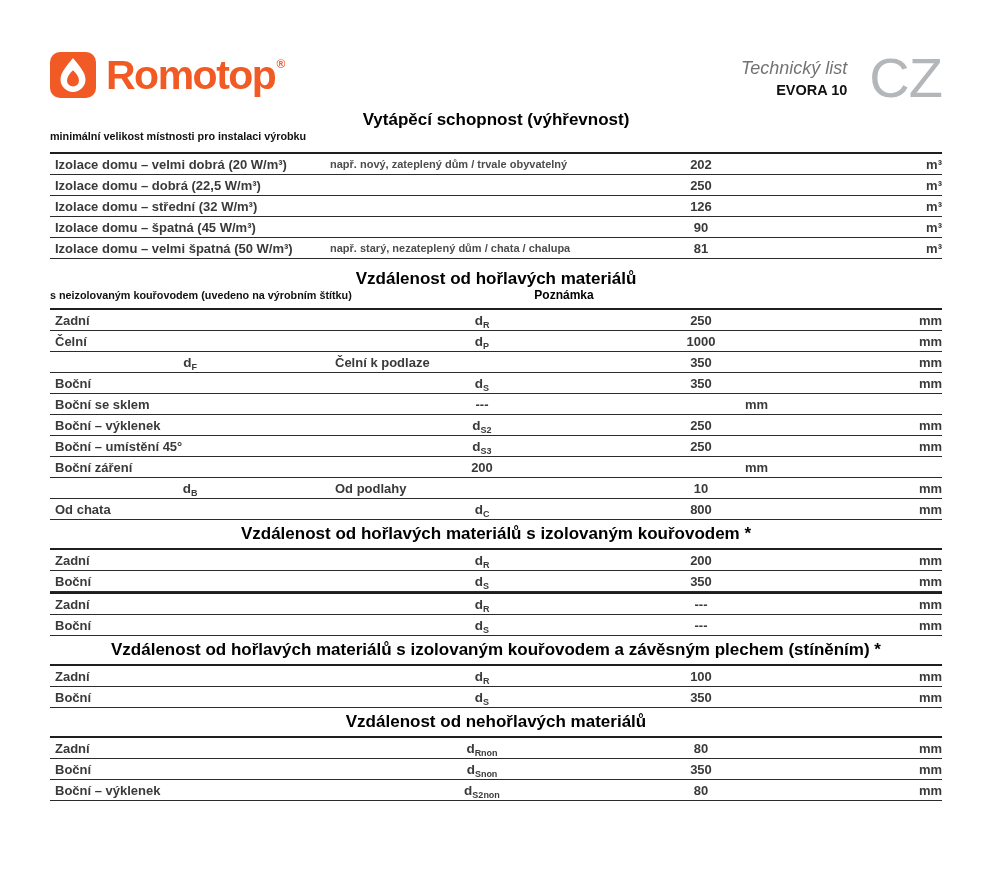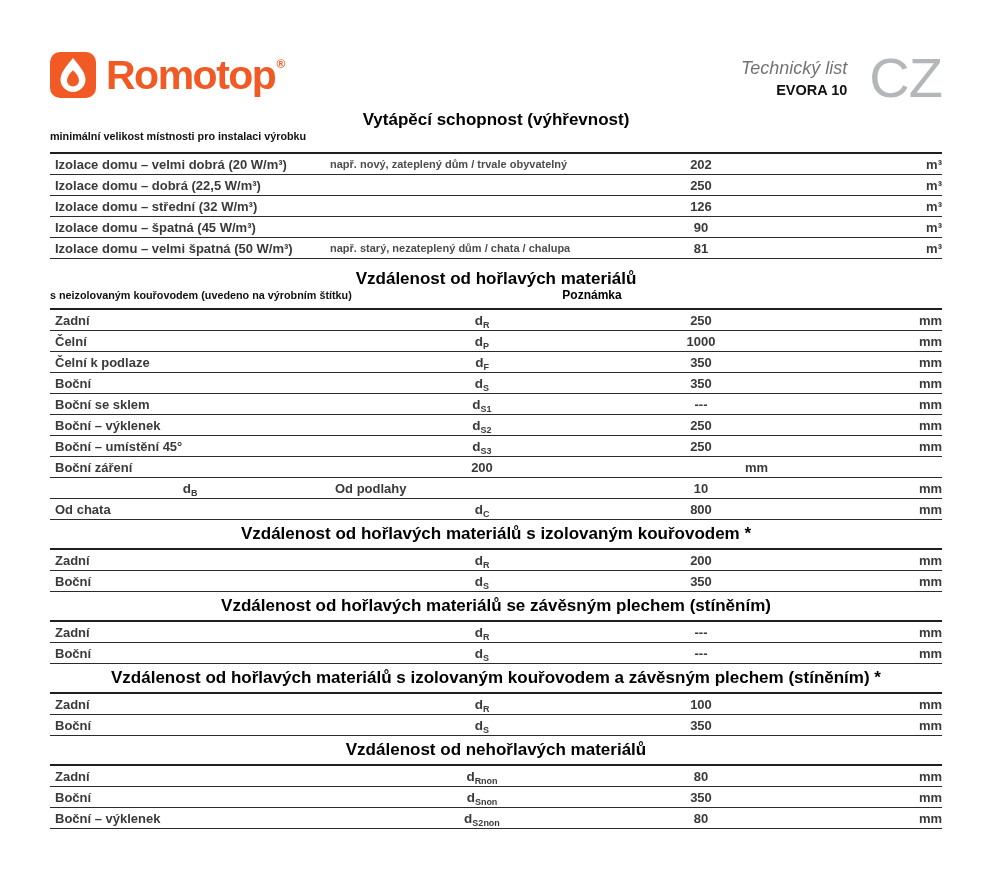--- a/index.html
+++ b/index.html
@@ -32,21 +32,21 @@
   .lang{font-size:56px;font-weight:400;color:var(--lang-gray);line-height:.72;letter-spacing:-1px;}
 
   
   .sec-title{font-size:17px;font-weight:700;color:#000;line-height:16px;text-align:center;}
   .mt-first{margin-top:14px;}
   .mt{margin-top:12px;}
   .mt-s{margin-top:6px;}
   .mb{margin-bottom:6px;}
   .sec-sub{font-size:10.8px;font-weight:700;color:#111;margin-top:2px;margin-bottom:9px;line-height:13px;position:relative;}
   .sec-sub.subrow{margin-bottom:6px;}
-  .note-header{position:absolute;left:542px;top:0;transform:translateX(-50%);font-size:12px;font-weight:700;color:#000;}
+  .note-header{position:absolute;left:514px;top:0;transform:translateX(-50%);font-size:12px;font-weight:700;color:#000;}
 
   
   .table{border-top:2px solid var(--line-dark);}
   .row{
     display:grid;grid-template-columns:280px 304px 134px 1fr;
     height:21px;align-items:center;
     border-bottom:1px solid var(--line-row);
     font-size:13px;color:var(--text);font-weight:bold;
   }
   .cell-label{padding-left:5px;white-space:nowrap;}
@@ -154,43 +154,39 @@
         <div class="row">
     <div class="cell cell-label">Čelní</div>
     <div class="cell cell-mid">
       <span class="note"></span>
       <span class="sym"><span>d</span><span class="sub">P</span></span>
     </div>
     <div class="cell cell-val">1000</div>
     <div class="cell cell-unit">mm</div>
   </div>
         <div class="row">
+    <div class="cell cell-mid">
+      <span class="note"></span>
+      <span class="sym"><span>d</span><span class="sub">F</span></span>
+    </div>
     <div class="cell cell-label">Čelní k podlaze</div>
-    <div class="cell cell-mid">
-      <span class="note"></span>
-      <span class="sym"><span>d</span><span class="sub">F</span></span>
-    </div>
     <div class="cell cell-val">350</div>
     <div class="cell cell-unit">mm</div>
   </div>
         <div class="row">
     <div class="cell cell-label">Boční</div>
     <div class="cell cell-mid">
       <span class="note"></span>
       <span class="sym"><span>d</span><span class="sub">S</span></span>
     </div>
     <div class="cell cell-val">350</div>
     <div class="cell cell-unit">mm</div>
   </div>
         <div class="row">
     <div class="cell cell-label">Boční se sklem</div>
-    <div class="cell cell-mid">
-      <span class="note"></span>
-      <span class="sym"><span>d</span><span class="sub">S1</span></span>
-    </div>
     <div class="cell cell-val">---</div>
     <div class="cell cell-unit">mm</div>
   </div>
         <div class="row">
     <div class="cell cell-label">Boční – výklenek</div>
     <div class="cell cell-mid">
       <span class="note"></span>
       <span class="sym"><span>d</span><span class="sub">S2</span></span>
     </div>
     <div class="cell cell-val">250</div>
@@ -249,21 +245,20 @@
       <span class="note"></span>
       <span class="sym"><span>d</span><span class="sub">S</span></span>
     </div>
     <div class="cell cell-val">350</div>
     <div class="cell cell-unit">mm</div>
   </div>
       </div>
   </section>
 
   <section>
-    <h2 class="sec-title mt-s mb">Vzdálenost od hořlavých materiálů se závěsným plechem (stíněním)</h2>
     <div class="table">
         <div class="row">
     <div class="cell cell-label">Zadní</div>
     <div class="cell cell-mid">
       <span class="note"></span>
       <span class="sym"><span>d</span><span class="sub">R</span></span>
     </div>
     <div class="cell cell-val">---</div>
     <div class="cell cell-unit">mm</div>
   </div>

